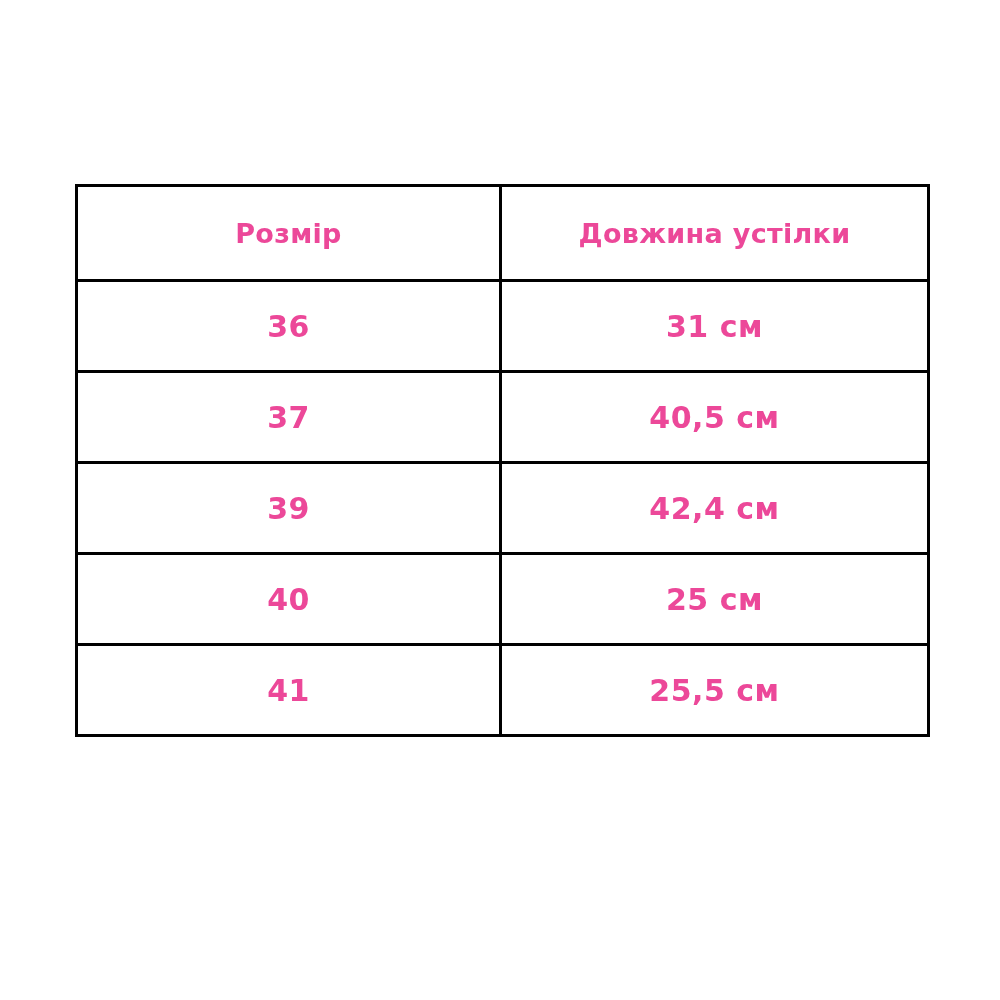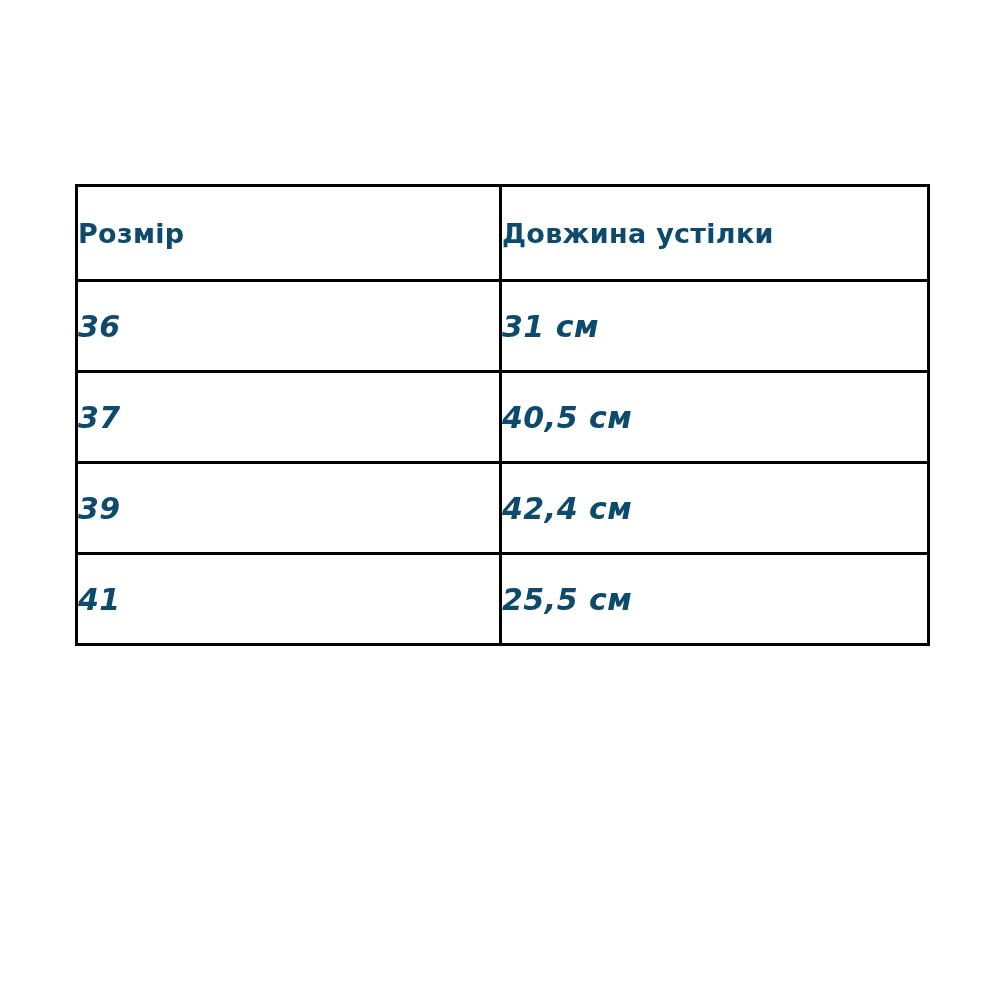--- a/index.html
+++ b/index.html
@@ -32,38 +32,37 @@
     width: 852px;
     border: 3px solid #000000;
   }
 
   table.size-table col.col-size { width: 424px; }
   table.size-table col.col-len  { width: 428px; }
 
   table.size-table th,
   table.size-table td {
     border: 3px solid #000000;
-    text-align: left;
+    text-align: center;
     vertical-align: middle;
-    color: #0c4a6e;
+    color: #ec4899;
     font-weight: bold;
     padding: 0;
   }
 
   table.size-table thead th {
     height: 92px;
     font-size: 27px;
     letter-spacing: 0.3px;
   }
 
   table.size-table tbody td {
     height: 88px;
     font-size: 30px;
     letter-spacing: 0.5px;
-    font-style: italic;
   }
 </style>
 </head>
 <body>
 
 <div class="page">
   <div class="size-table-wrap">
     <table class="size-table">
       <colgroup>
         <col class="col-size">
@@ -82,19 +81,23 @@
         </tr>
         <tr>
           <td>37</td>
           <td>40,5 см</td>
         </tr>
         <tr>
           <td>39</td>
           <td>42,4 см</td>
         </tr>
         <tr>
+          <td>40</td>
+          <td>25 см</td>
+        </tr>
+        <tr>
           <td>41</td>
           <td>25,5 см</td>
         </tr>
       </tbody>
     </table>
   </div>
 </div>
 
 </body></html>

